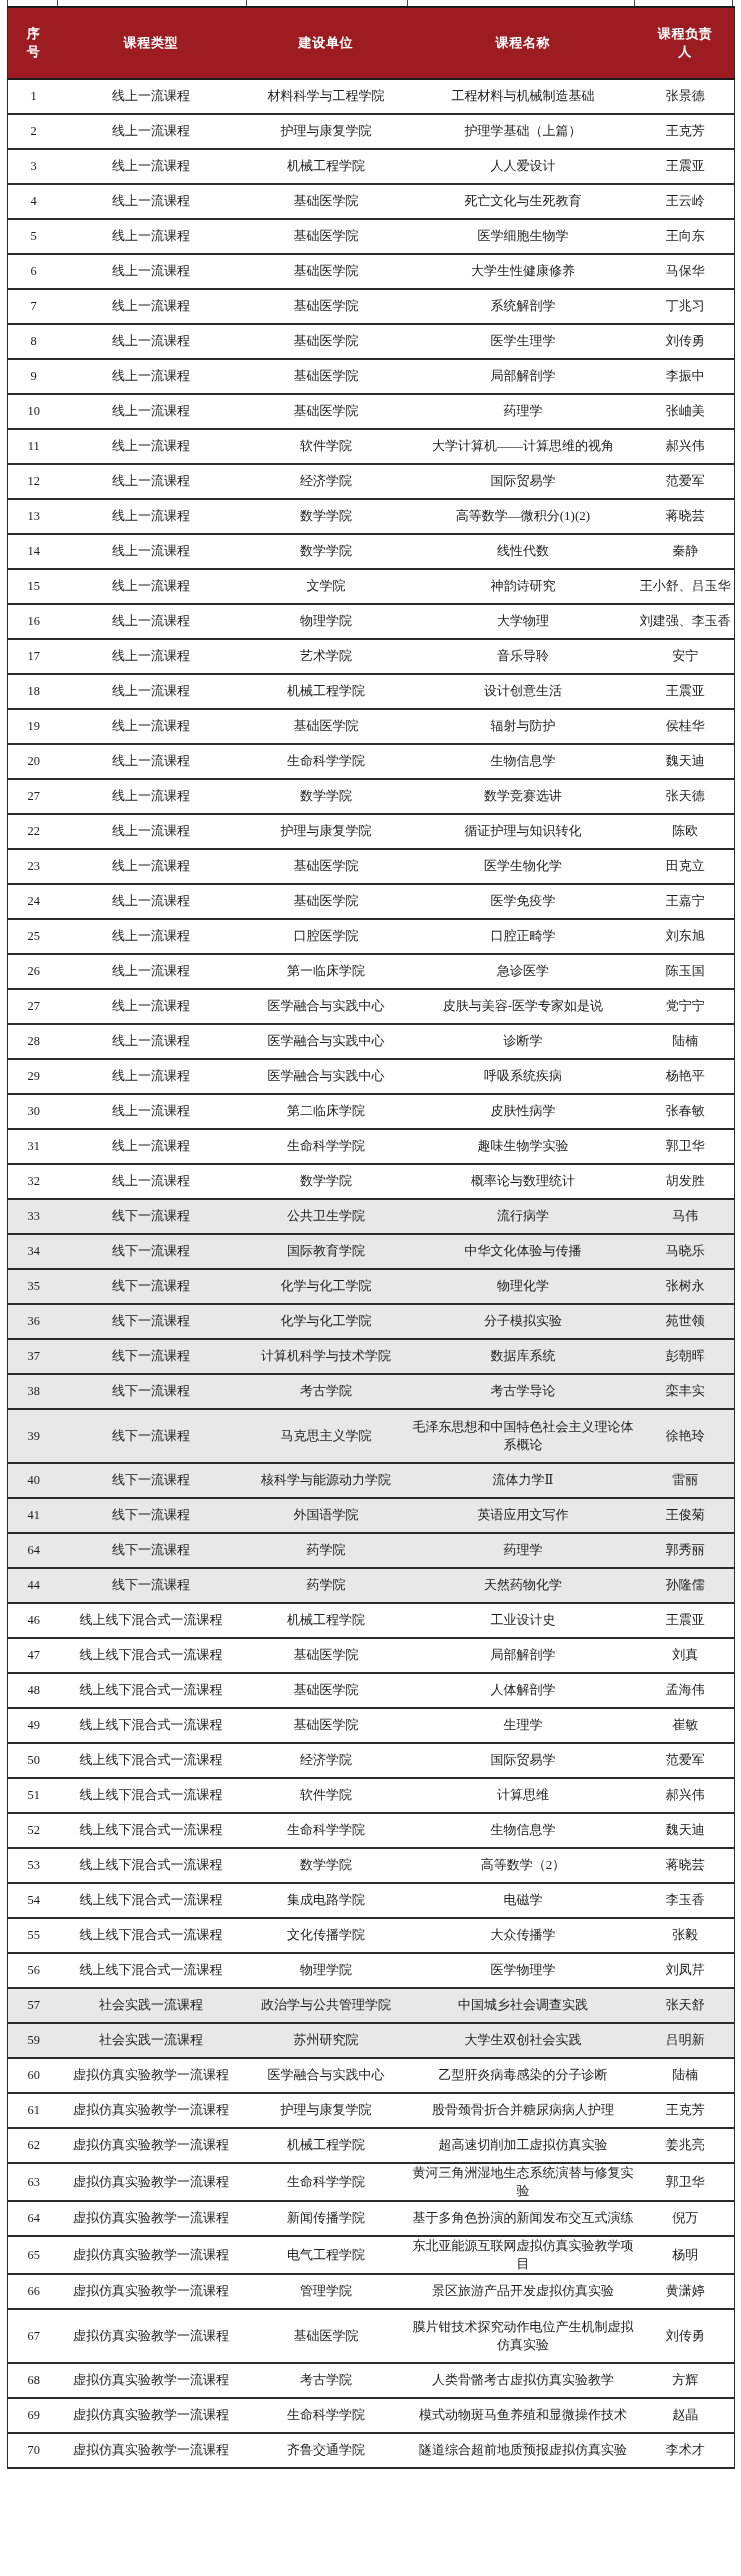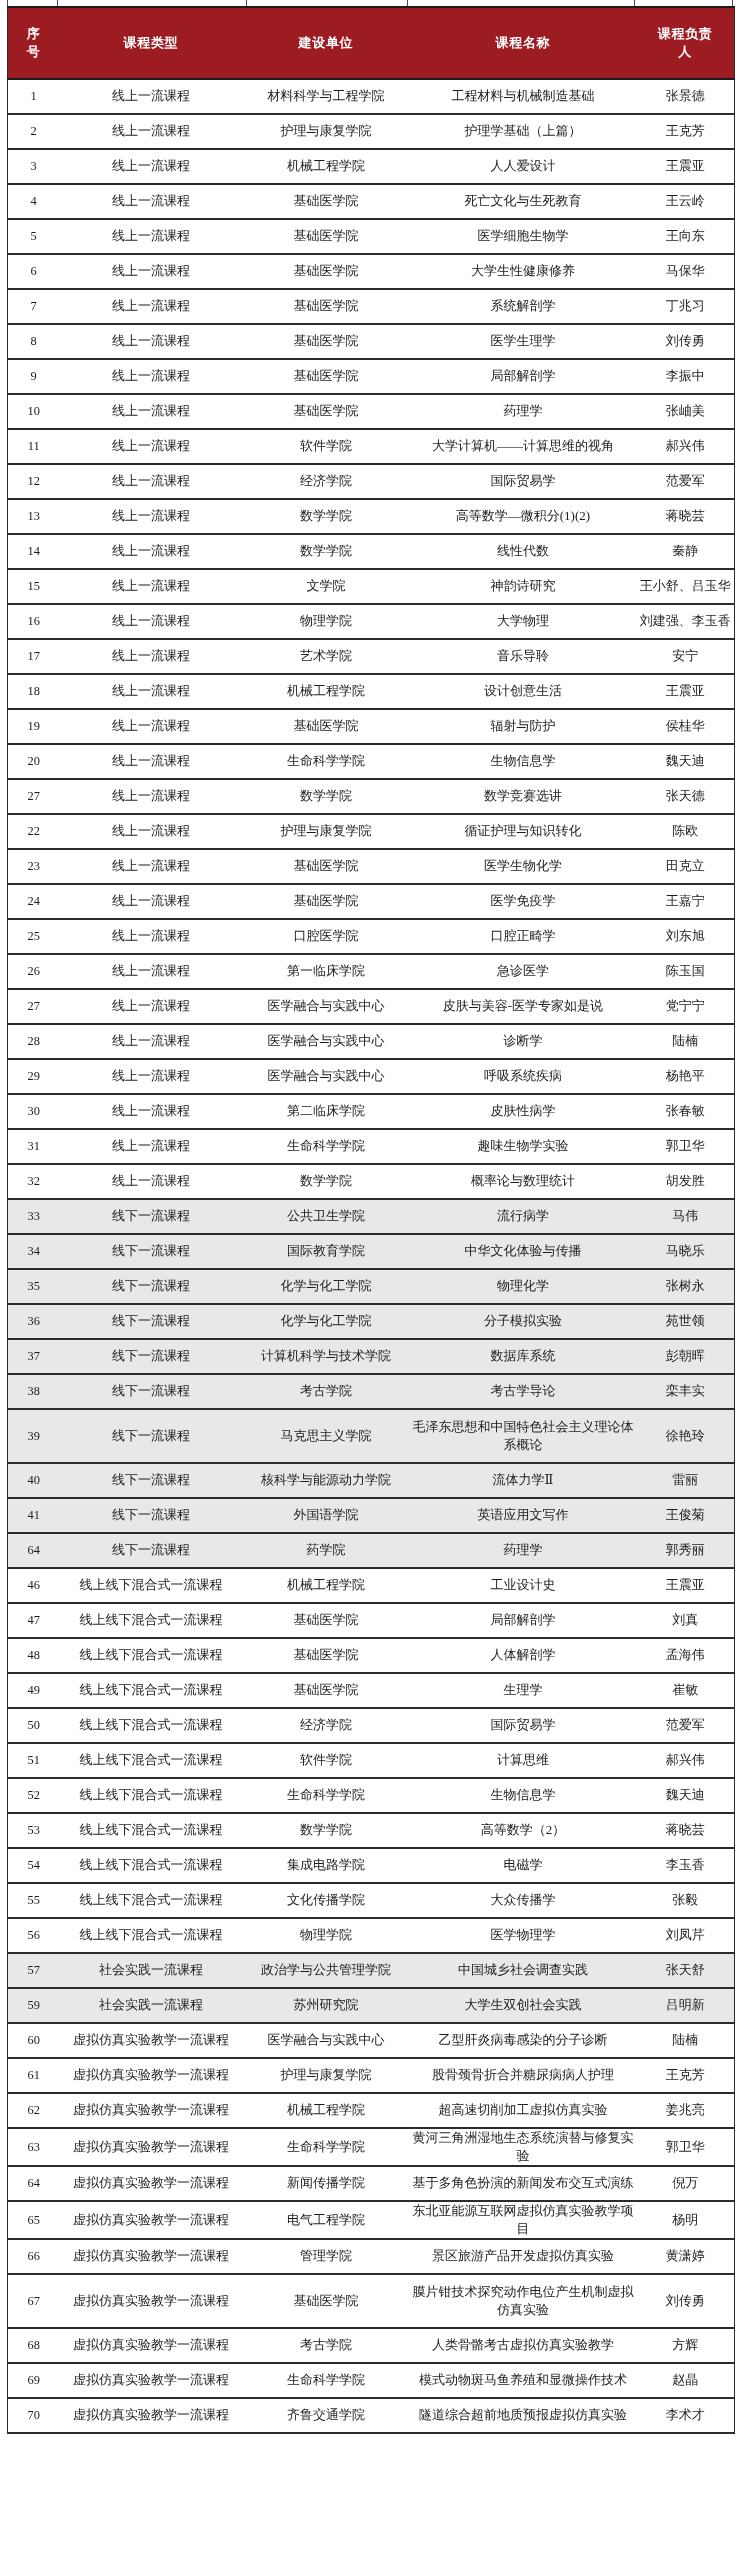--- a/index.html
+++ b/index.html
@@ -362,20 +362,27 @@
         <td class="c3">英语应用文写作</td>
         <td class="c4">王俊菊</td>
       </tr>
       <tr class="shaded">
         <td class="c0">64</td>
         <td class="c1">线下一流课程</td>
         <td class="c2">药学院</td>
         <td class="c3">药理学</td>
         <td class="c4">郭秀丽</td>
       </tr>
+      <tr class="shaded">
+        <td class="c0">44</td>
+        <td class="c1">线下一流课程</td>
+        <td class="c2">药学院</td>
+        <td class="c3">天然药物化学</td>
+        <td class="c4">孙隆儒</td>
+      </tr>
       <tr>
         <td class="c0">46</td>
         <td class="c1">线上线下混合式一流课程</td>
         <td class="c2">机械工程学院</td>
         <td class="c3">工业设计史</td>
         <td class="c4">王震亚</td>
       </tr>
       <tr>
         <td class="c0">47</td>
         <td class="c1">线上线下混合式一流课程</td>

